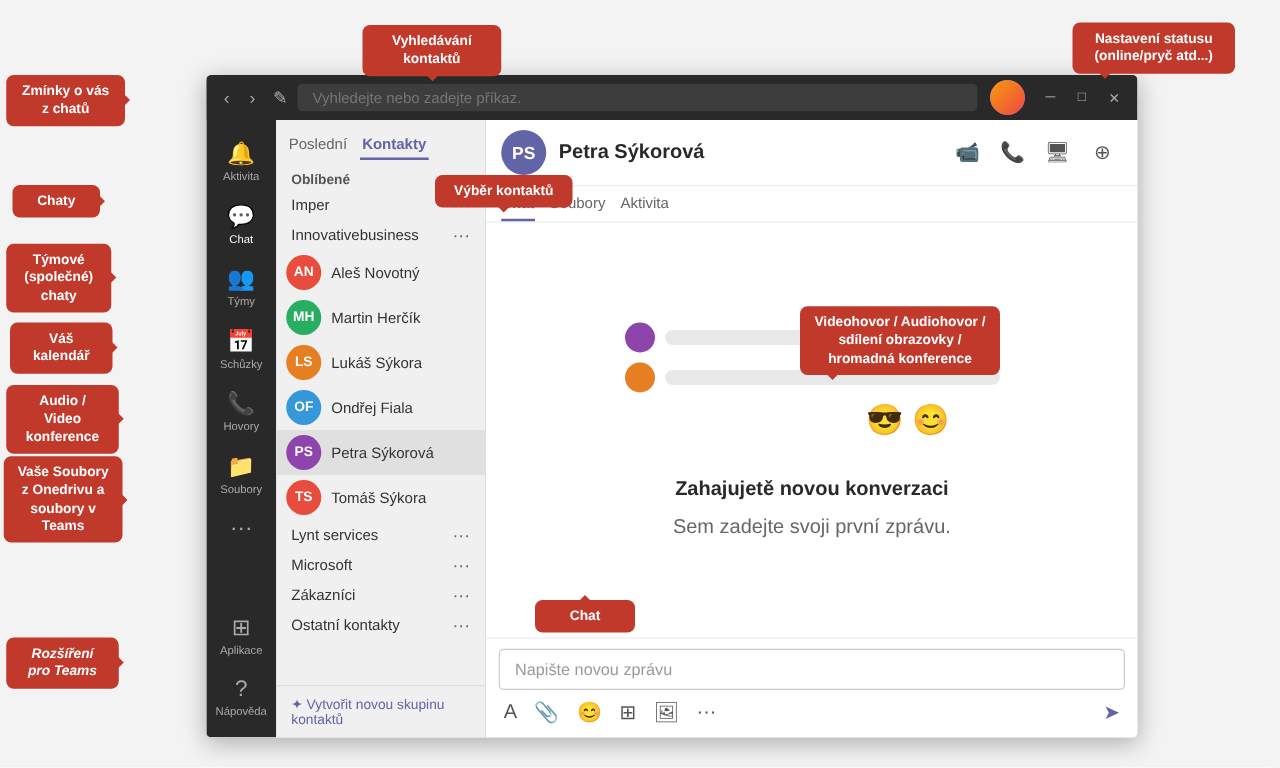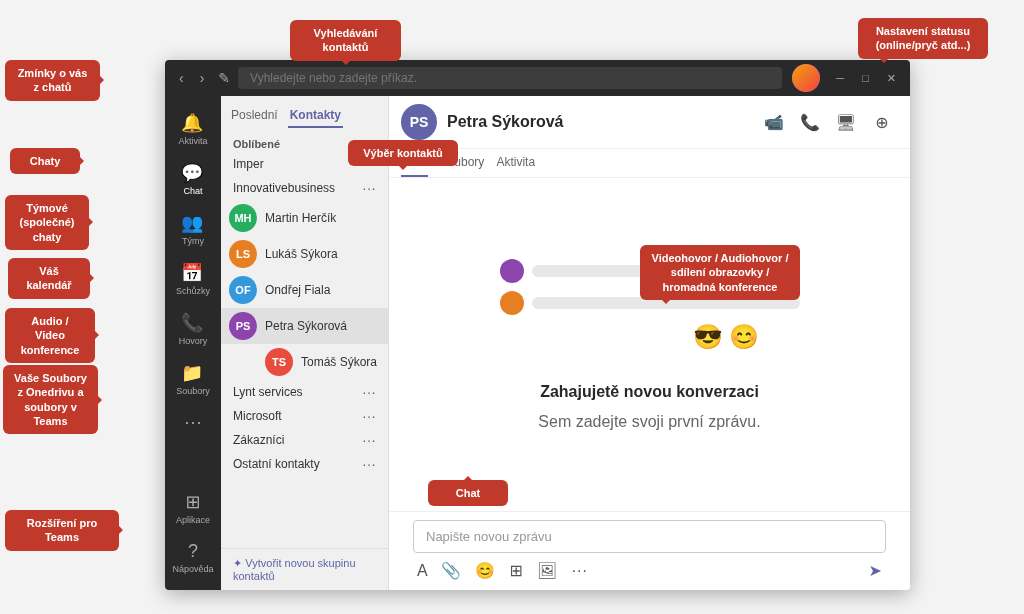--- a/index.html
+++ b/index.html
@@ -349,21 +349,21 @@
       font-weight: 600;
       color: #292929;
     }
     .new-convo-sub {
       font-size: 16px;
       color: #666;
     }
 
     
     .chat-input-area {
-      padding: 8px 24px;
+      padding: 8px 10px;
       border-top: 1px solid #eee;
       flex-shrink: 0;
     }
     .chat-input-box {
       border: 1px solid #ccc;
       border-radius: 4px;
       padding: 8px 12px;
       font-size: 13px;
       color: #999;
       margin-bottom: 6px;
@@ -409,21 +409,21 @@
   </style>
 </head>
 <body>
 
 <div class="annotation ann-right" style="top:60px;left:5px;width:95px;">Zmínky o vás z chatů</div>
 <div class="annotation ann-right" style="top:128px;left:10px;width:70px;margin-top:20px;">Chaty</div>
 <div class="annotation ann-right" style="top:195px;left:5px;width:84px;">Týmové (společné) chaty</div>
 <div class="annotation ann-right" style="top:258px;left:8px;width:82px;">Váš kalendář</div>
 <div class="annotation ann-right" style="top:308px;left:5px;width:90px;">Audio / Video konference</div>
 <div class="annotation ann-right" style="top:365px;left:3px;width:95px;">Vaše Soubory z Onedrivu a soubory v Teams</div>
-<div class="annotation ann-right" style="top:510px;left:5px;width:114px;">Rozšíření pro Teams</div>
+<div class="annotation ann-right" style="top:510px;left:5px;width:90px;font-style:italic;">Rozšíření pro Teams</div>
 <div class="annotation ann-bottom" style="top:20px;left:290px;width:111px;">Vyhledávání kontaktů</div>
 <div class="annotation ann-bottom-left" style="top:18px;left:858px;width:130px;">Nastavení statusu (online/pryč atd...)</div>
 <div class="annotation ann-bottom" style="top:140px;left:348px;width:110px;">Výběr kontaktů</div>
 <div class="annotation ann-bottom-left" style="top:245px;left:640px;width:160px;">Videohovor / Audiohovor / sdílení obrazovky / hromadná konference</div>
 <div class="annotation ann-top" style="top:480px;left:428px;width:80px;">Chat</div>
 
 <div class="teams-window">
 
   <div class="title-bar">
     <div class="title-bar-nav">
@@ -492,37 +492,41 @@
         <div class="contact-group-header">Oblíbené</div>
         <div class="contact-group-row">
           <span>Imper</span>
           <span class="dots">···</span>
         </div>
         <div class="contact-group-row">
           <span>Innovativebusiness</span>
           <span class="dots">···</span>
         </div>
         <div class="contact-item">
+          <div class="contact-avatar" style="background:#e74c3c;">AN</div>
+          <span class="contact-name">Aleš Novotný</span>
+        </div>
+        <div class="contact-item">
           <div class="contact-avatar" style="background:#27ae60;">MH</div>
           <span class="contact-name">Martin Herčík</span>
         </div>
         <div class="contact-item">
           <div class="contact-avatar" style="background:#e67e22;">LS</div>
           <span class="contact-name">Lukáš Sýkora</span>
         </div>
         <div class="contact-item">
           <div class="contact-avatar" style="background:#3498db;">OF</div>
           <span class="contact-name">Ondřej Fiala</span>
         </div>
         <div class="contact-item selected">
           <div class="contact-avatar" style="background:#8e44ad;">PS</div>
           <span class="contact-name">Petra Sýkorová</span>
         </div>
         <div class="contact-item">
-          <div class="contact-avatar" style="background:#e74c3c;margin-left:36px;">TS</div>
+          <div class="contact-avatar" style="background:#e74c3c;">TS</div>
           <span class="contact-name">Tomáš Sýkora</span>
         </div>
         <div class="contact-group-row">
           <span>Lynt services</span>
           <span class="dots">···</span>
         </div>
         <div class="contact-group-row">
           <span>Microsoft</span>
           <span class="dots">···</span>
         </div>

